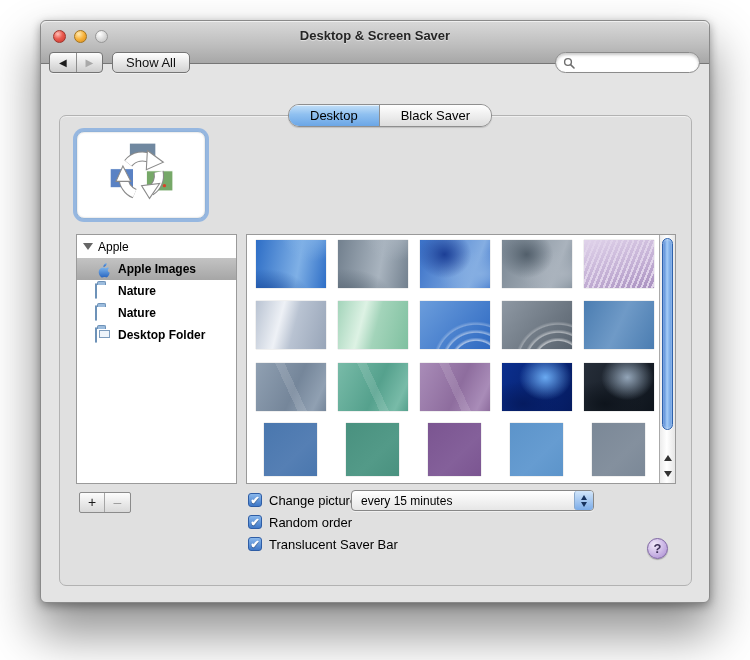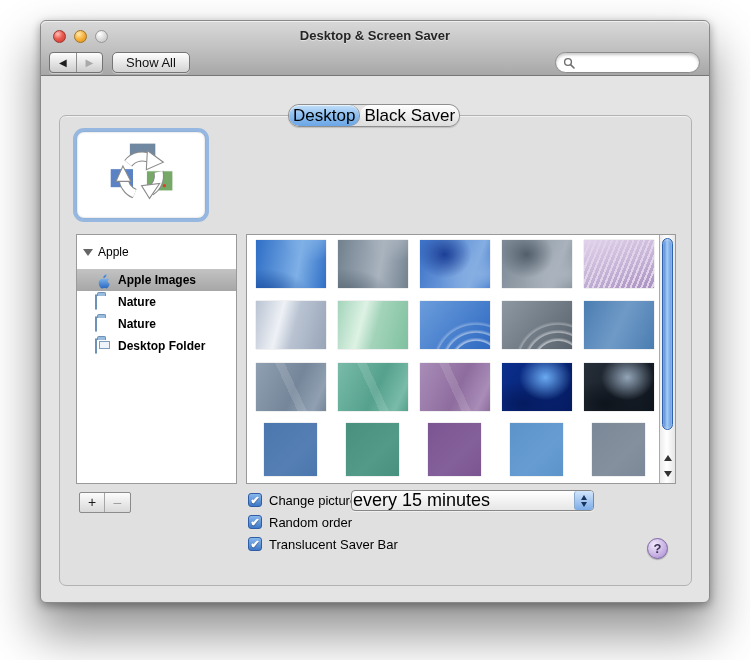--- a/index.html
+++ b/index.html
@@ -2,21 +2,21 @@
 <html><head>
 <meta charset="utf-8">
 <style>
   * { margin:0; padding:0; box-sizing:border-box; }
   html,body { width:750px; height:660px; background:#ffffff; overflow:hidden;
               font-family:"Liberation Sans", sans-serif; }
   .window { position:absolute; left:40px; top:20px; width:670px; height:583px;
             border-radius:6px; background:#e4e4e4; border:1px solid #8a8a8a;
             box-shadow:0 3px 10px rgba(0,0,0,.35), 0 28px 48px 4px rgba(0,0,0,.42); }
   
-  .header { position:absolute; left:0; right:0; top:0; height:55px;
+  .header { position:absolute; left:0; right:0; top:0; height:43px;
             border-radius:6px 6px 0 0;
             background:linear-gradient(#d9d9d9,#bfbfbf 55%,#a7a7a7);
             border-bottom:1px solid #767676;
             box-shadow:inset 0 1px 0 rgba(255,255,255,.6); }
   .lights { position:absolute; left:12px; top:9px; display:flex; gap:8px; }
   .light { width:13px; height:13px; border-radius:50%; }
   .light.close { background:radial-gradient(circle at 35% 28%, #ffc0b8, #ea5b50 45%, #c9362c); border:1px solid #9e352d; }
   .light.min   { background:radial-gradient(circle at 35% 28%, #ffeab2, #f7b13a 50%, #d98c1e); border:1px solid #a3751f; }
   .light.zoom  { background:radial-gradient(circle at 35% 28%, #ffffff, #d8d8d8 55%, #bdbdbd); border:1px solid #979797; }
   .win-title { position:absolute; top:7px; left:0; right:0; text-align:center;
@@ -38,33 +38,33 @@
   .search svg { margin-left:7px; }
   .search input { border:none; outline:none; background:transparent; width:110px;
                   font-size:12px; margin-left:4px; font-family:inherit; }
   
   .tabbox { position:absolute; left:18px; top:94px; width:633px; height:471px;
             background:#e0e0e0; border:1px solid #b2b2b2; border-radius:7px;
             box-shadow:inset 0 1px 0 rgba(255,255,255,.5); }
   .tabs { position:absolute; left:247px; top:83px; height:23px; display:flex;
           border:1px solid #8f8f8f; border-radius:11px; overflow:hidden;
           box-shadow:0 1px 1px rgba(0,0,0,.15); z-index:3; }
-  .tab { font-size:17px; line-height:21px; padding:0 4px; color:#000;border-radius:10px; }
+  .tab { font-size:13px; line-height:21px; padding:0 21px; color:#000; }
   .tab.on  { background:linear-gradient(#c4e0f8,#8fc0f0 45%,#6ba6e6);
              box-shadow:inset 0 1px 0 rgba(255,255,255,.6); border-right:1px solid #8f8f8f; }
   .tab.off { background:linear-gradient(#ffffff,#dddddd); }
   
   .well { position:absolute; left:35px; top:110px; width:130px; height:88px;
           background:#fff; border:1px solid #8fb2da; border-radius:8px;
           box-shadow:0 0 0 3px rgba(125,170,224,.75), inset 0 0 2px rgba(0,0,0,.25);
           display:flex; align-items:center; justify-content:center; }
   
   .sidebar { position:absolute; left:35px; top:213px; width:161px; height:250px;
              background:#fff; border:1px solid #9a9a9a; overflow:hidden; }
-  .side-head { height:34px; display:flex; align-items:center; padding-left:6px;
+  .side-head { height:23px; display:flex; align-items:center; padding-left:6px;
                font-size:12px; color:#000; }
   .tri { width:0; height:0; border-left:5px solid transparent; border-right:5px solid transparent;
          border-top:7px solid #666; margin-right:5px; }
   .side-item { height:22px; display:flex; align-items:center; padding-left:18px;
                font-size:12px; color:#000; white-space:nowrap;font-weight:bold; }
   .side-item.sel { background:linear-gradient(#c3c3c3,#a6a6a6); }
   .side-item .ic { width:17px; height:15px; margin-right:6px; flex:0 0 17px; position:relative; }
   .folder { width:17px; height:12px; margin-top:2px; border-radius:2px;
             background:linear-gradient(#aac8e6,#7ea7d2); border:1px solid #6d92b8; position:relative; }
   .folder::before { content:""; position:absolute; left:1px; top:-3px; width:7px; height:3px;
@@ -104,21 +104,21 @@
   .optrow { position:absolute; left:207px; height:18px; display:flex; align-items:center;
             font-size:13px; color:#000; }
   .cb { width:14px; height:14px; border-radius:3px; margin-right:7px; flex:0 0 14px;
         background:linear-gradient(#8ab8ec,#3f78c8); border:1px solid #2e5da5;
         color:#fff; font-size:11px; font-weight:bold; line-height:13px; text-align:center;
         text-shadow:0 1px 1px rgba(0,0,0,.35); }
   .popup { position:absolute; left:310px; top:469px; width:243px; height:21px;
            border:1px solid #878787; border-radius:4px;
            background:linear-gradient(#ffffff,#e6e6e6); display:flex; align-items:center;
            box-shadow:0 1px 0 rgba(255,255,255,.5); }
-  .popup .val { flex:1; font-size:18px; padding-left:1px; color:#000; }
+  .popup .val { flex:1; font-size:12px; padding-left:9px; color:#000; }
   .stepper { width:19px; height:19px; border-radius:3px; margin-right:0px;
              background:linear-gradient(#d2e6fa,#7cacе8);
              background:linear-gradient(#d2e6fa,#7cace8);
              border-left:1px solid #8aa9cc; display:flex; flex-direction:column;
              align-items:center; justify-content:center; gap:2px; }
   .st-up { width:0; height:0; border-left:3.5px solid transparent; border-right:3.5px solid transparent;
            border-bottom:5px solid #17335e; }
   .st-dn { width:0; height:0; border-left:3.5px solid transparent; border-right:3.5px solid transparent;
            border-top:5px solid #17335e; }
   

